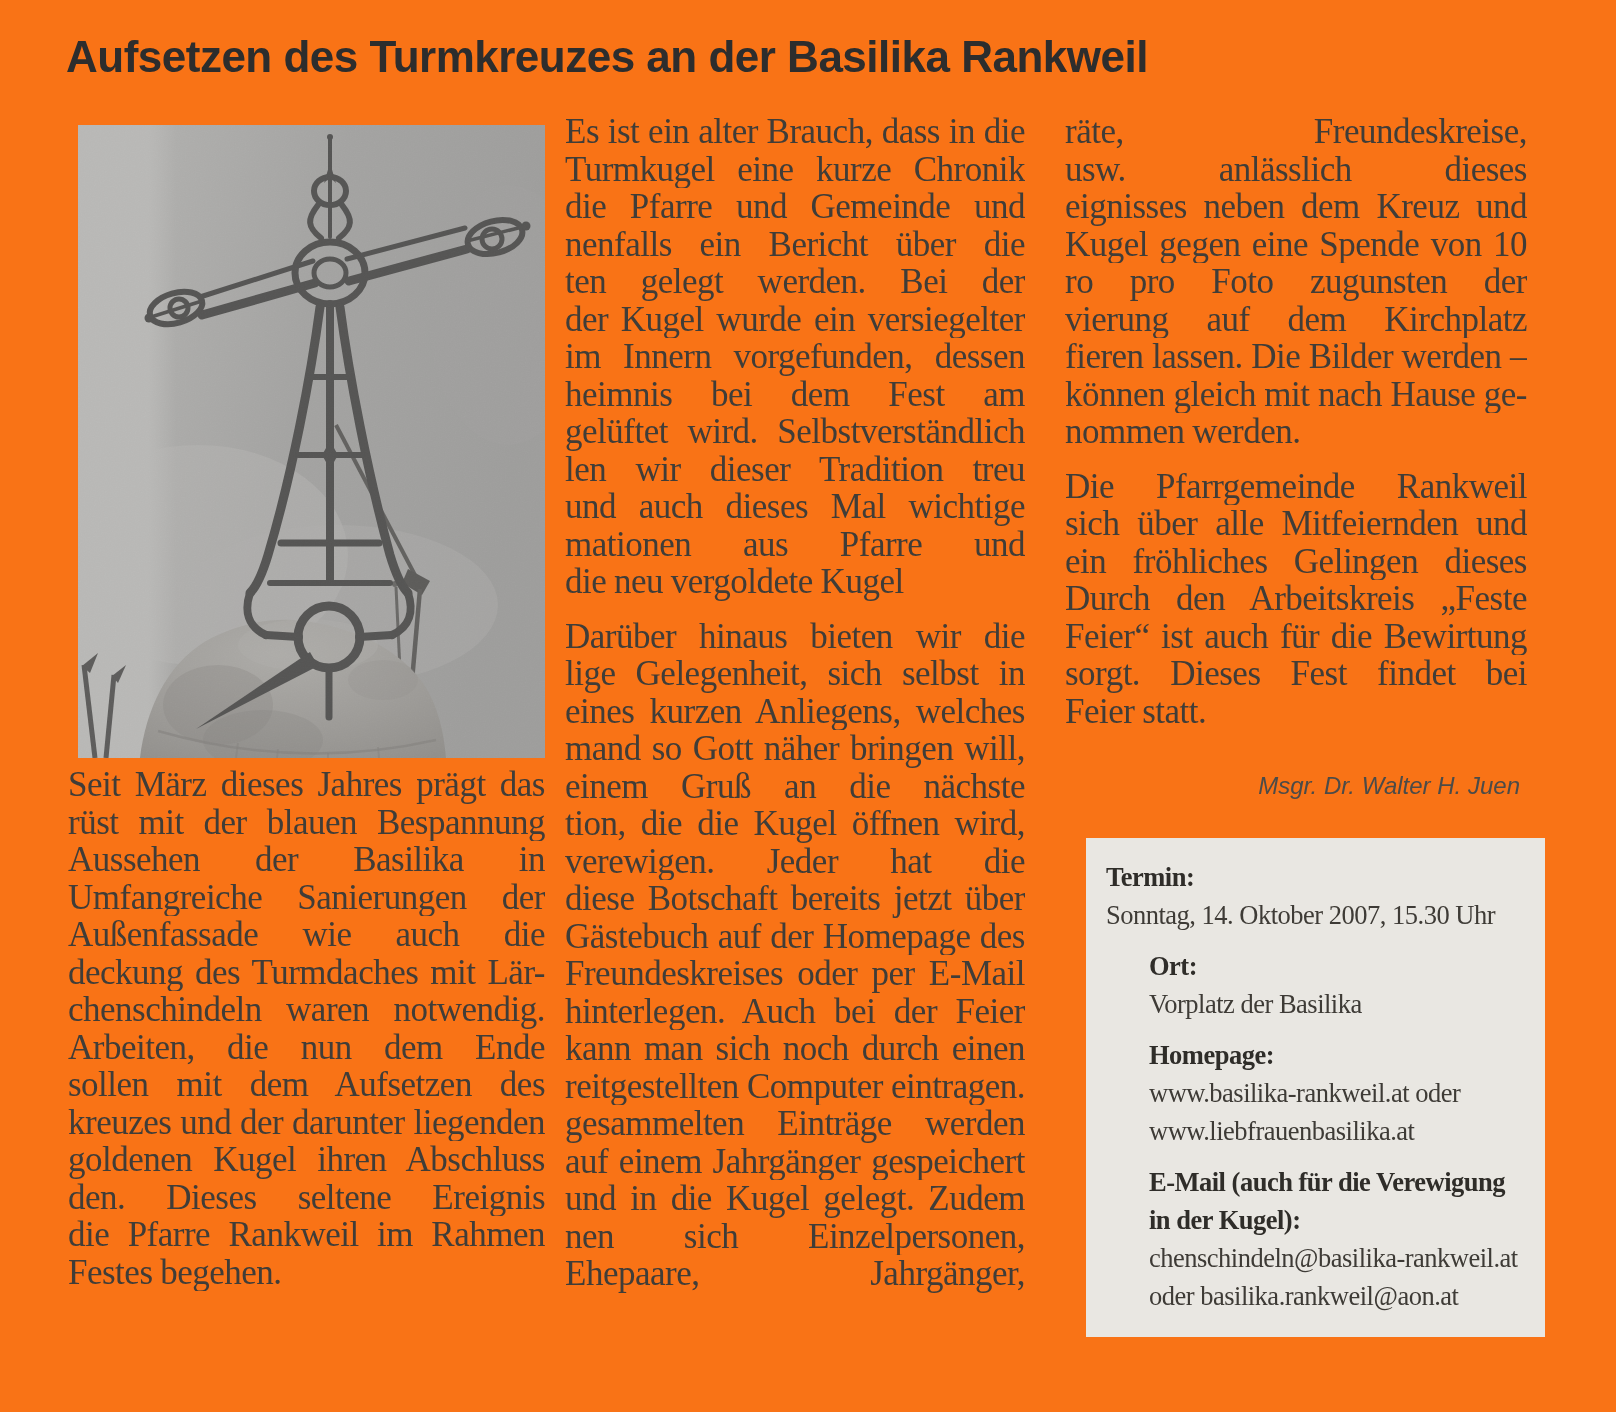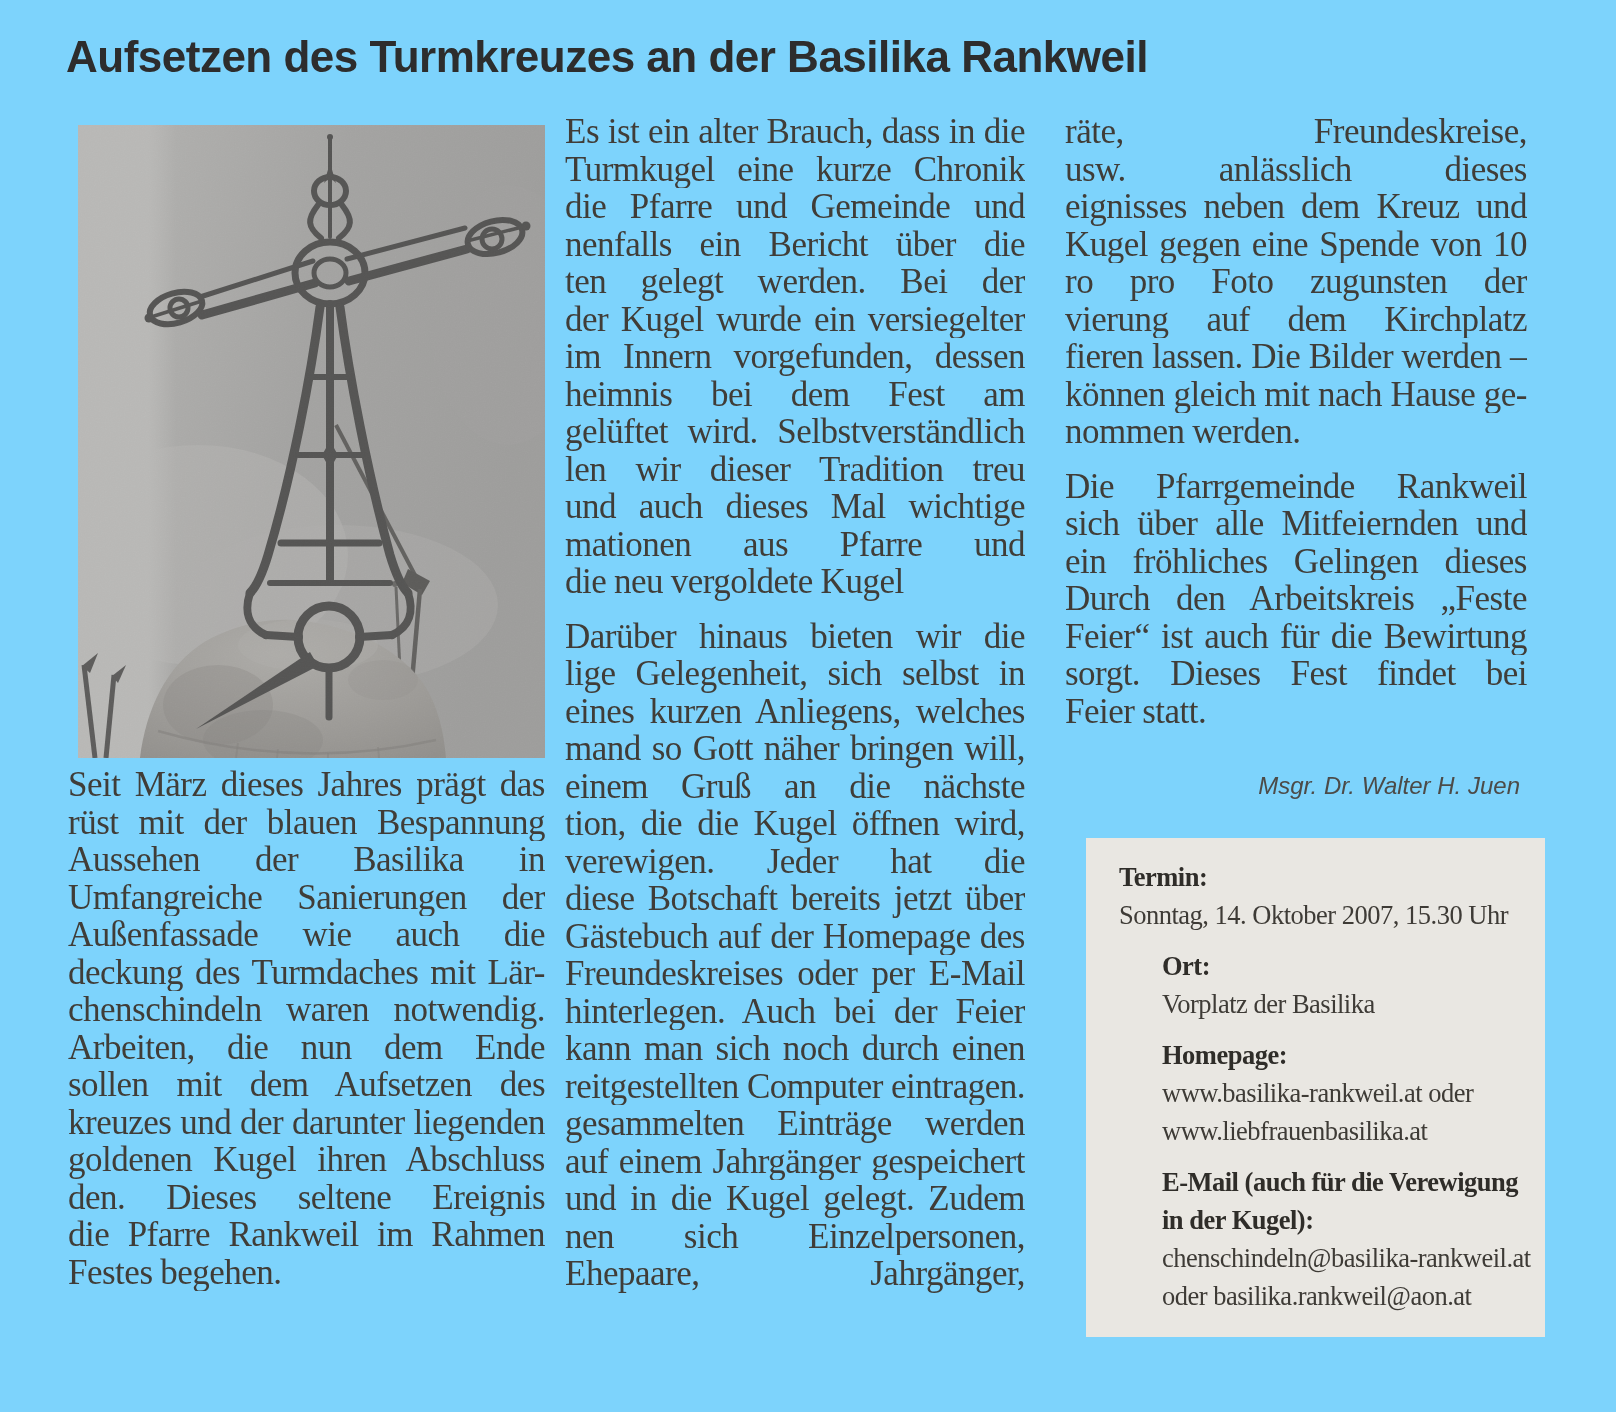--- a/index.html
+++ b/index.html
@@ -1,18 +1,18 @@
 <!DOCTYPE html>
 <html><head>
 <meta charset="utf-8">
 <style>
   html,body{margin:0;padding:0;}
   .page{
     position:relative;width:1616px;height:1412px;
-    background:#7dd3fc;overflow:hidden;
+    background:#f97316;overflow:hidden;
     font-family:"Liberation Serif",serif;
   }
   .title{
     position:absolute;left:66px;top:32px;
     font-family:"Liberation Sans",sans-serif;
     font-weight:bold;font-size:44px;letter-spacing:-0.5px;
     color:#2d2d2d;white-space:nowrap;
   }
   .photo{position:absolute;left:78px;top:125px;width:467px;height:633px;}
   .col{
@@ -28,21 +28,21 @@
   .col-left{left:68px;top:766px;width:477px;}
   .col-mid{left:565px;top:113px;width:460px;}
   .col-right{left:1065px;top:113px;width:462px;}
   .signature{
     position:absolute;left:1065px;top:772px;width:455px;
     text-align:right;font-family:"Liberation Sans",sans-serif;
     font-style:italic;font-size:24px;color:#4c4b48;
   }
   .infobox{
     position:absolute;left:1086px;top:838px;width:459px;
-    background:#e9e7e2;padding:20px 12px 22px 33px;box-sizing:border-box;
+    background:#e9e7e2;padding:20px 12px 22px 20px;box-sizing:border-box;
     color:#3e3b36;font-size:26.5px;line-height:38px;letter-spacing:-0.5px;
   }
   .infobox .group + .group{margin-top:13px;margin-left:43px;}
   .infobox .blabel{font-weight:bold;color:#2f2d29;white-space:nowrap;}
   .infobox .bvalue{white-space:nowrap;}
 </style>
 </head>
 <body>
 
 <div class="page">

